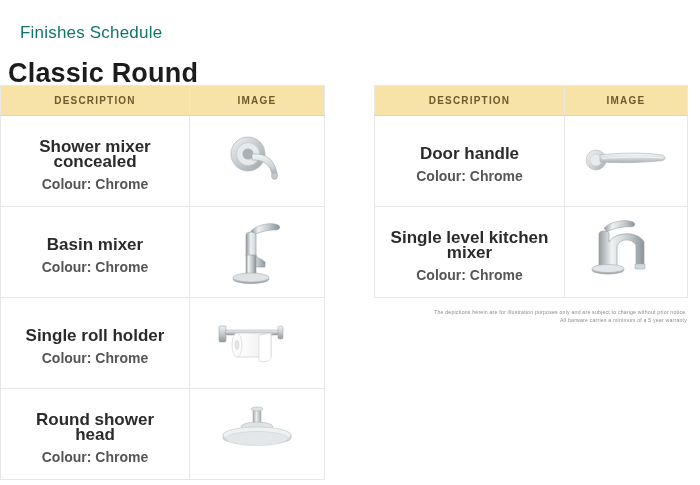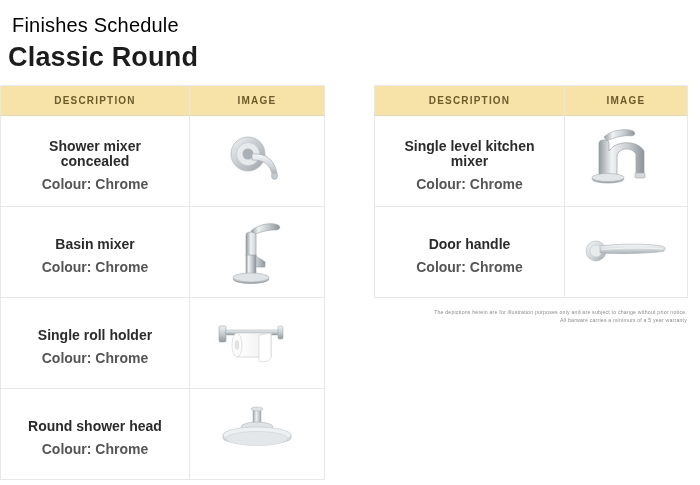--- a/index.html
+++ b/index.html
@@ -19,26 +19,26 @@
     width: 700px;
     height: 485px;
     padding: 8px 0 0 0;
   }
 
   
   .header {
     padding: 2px 0 0 8px;
   }
   .subtitle {
-    font-size: 20px;
+    font-size: 17px;
     font-weight: 400;
-    color: #000000;
+    color: #0f766e;
     letter-spacing: 0.2px;
     line-height: 22px;
-    margin: 4px;
+    margin: 12px;
   }
   .title {
     font-size: 27px;
     font-weight: bold;
     color: #1c1c1c;
     letter-spacing: 0.2px;
     line-height: 34px;
     margin: 1px 0 0 0;
   }
 
@@ -87,21 +87,21 @@
     text-align: center;
     height: 91px;
     padding: 4px 6px;
   }
   .col-desc { width: 189px; }
   .col-img  { width: 135px; }
   .col-desc-r { width: 190px; }
   .col-img-r  { width: 123px; }
 
   .item-name {
-    font-size: 14px;
+    font-size: 17px;
     font-weight: bold;
     color: #2b2b2b;
     line-height: 15px;
     margin: 8px;
   }
   .item-colour {
     font-size: 14px;
     font-weight: bold;
     color: #555555;
     line-height: 15px;
@@ -309,20 +309,51 @@
         <thead>
           <tr>
             <th>DESCRIPTION</th>
             <th>IMAGE</th>
           </tr>
         </thead>
         <tbody>
 
           <tr>
             <td>
+              <p class="item-name">Door handle</p>
+              <p class="item-colour">Colour: Chrome</p>
+            </td>
+            <td class="img-cell">
+              <div class="img-wrap">
+                <svg class="prod" width="100" height="40" viewBox="0 0 100 40">
+                  <defs>
+                    <linearGradient id="gHandle" x1="0" y1="0" x2="0" y2="1">
+                      <stop offset="0%" stop-color="#f6f7f8"></stop>
+                      <stop offset="45%" stop-color="#dbdfe1"></stop>
+                      <stop offset="100%" stop-color="#a9b0b4"></stop>
+                    </linearGradient>
+                    <linearGradient id="gRose" x1="0" y1="0" x2="1" y2="1">
+                      <stop offset="0%" stop-color="#f4f6f7"></stop>
+                      <stop offset="60%" stop-color="#ccd1d4"></stop>
+                      <stop offset="100%" stop-color="#9aa1a5"></stop>
+                    </linearGradient>
+                  </defs>
+
+                  <ellipse cx="20" cy="19" rx="10" ry="10" fill="url(#gRose)" stroke="#b2b8bc" stroke-width="0.6"></ellipse>
+                  <ellipse cx="20" cy="19" rx="6" ry="6" fill="#e8ebec" stroke="#c3c8cb" stroke-width="0.5"></ellipse>
+
+                  <path d="M24 14 C 40 12, 66 11, 86 14 C 90 14.8, 90 19, 86 19.6 C 66 22, 40 22, 24 21 Z" fill="url(#gHandle)" stroke="#a9b0b4" stroke-width="0.6"></path>
+                  <path d="M26 17.5 C 48 15.8, 70 15.5, 87 17" fill="none" stroke="#ffffff" stroke-width="0.8" opacity="0.85"></path>
+                </svg>
+              </div>
+            </td>
+          </tr>
+
+          <tr>
+            <td>
               <p class="item-name">Single level kitchen mixer</p>
               <p class="item-colour">Colour: Chrome</p>
             </td>
             <td class="img-cell">
               <div class="img-wrap">
                 <svg class="prod" width="80" height="80" viewBox="0 0 80 80">
                   <defs>
                     <linearGradient id="gKBody" x1="0" y1="0" x2="1" y2="0">
                       <stop offset="0%" stop-color="#949b9f"></stop>
                       <stop offset="28%" stop-color="#f0f2f3"></stop>
@@ -340,51 +371,20 @@
                   <path d="M13 22 C 13 18, 23 18, 23 22 L 23 30 C 30 19, 52 19, 58 30 L 58 54 L 50 54 L 50 33 C 46 26, 34 26, 31 34 L 31 56 L 13 56 Z" fill="url(#gKBody)" stroke="#99a0a5" stroke-width="0.7"></path>
 
                   <rect x="49" y="52" width="10" height="5" rx="1" fill="#d4d9dc" stroke="#a4abaf" stroke-width="0.6"></rect>
 
                   <ellipse cx="22" cy="58" rx="16" ry="4" fill="url(#gKBase)" stroke="#9aa1a6" stroke-width="0.7"></ellipse>
                   <ellipse cx="22" cy="56.5" rx="16" ry="4" fill="#e2e6e8" stroke="#a9b0b4" stroke-width="0.6"></ellipse>
                 </svg>
               </div>
             </td>
           </tr>
-
-          <tr>
-            <td>
-              <p class="item-name">Door handle</p>
-              <p class="item-colour">Colour: Chrome</p>
-            </td>
-            <td class="img-cell">
-              <div class="img-wrap">
-                <svg class="prod" width="100" height="40" viewBox="0 0 100 40">
-                  <defs>
-                    <linearGradient id="gHandle" x1="0" y1="0" x2="0" y2="1">
-                      <stop offset="0%" stop-color="#f6f7f8"></stop>
-                      <stop offset="45%" stop-color="#dbdfe1"></stop>
-                      <stop offset="100%" stop-color="#a9b0b4"></stop>
-                    </linearGradient>
-                    <linearGradient id="gRose" x1="0" y1="0" x2="1" y2="1">
-                      <stop offset="0%" stop-color="#f4f6f7"></stop>
-                      <stop offset="60%" stop-color="#ccd1d4"></stop>
-                      <stop offset="100%" stop-color="#9aa1a5"></stop>
-                    </linearGradient>
-                  </defs>
-
-                  <ellipse cx="20" cy="19" rx="10" ry="10" fill="url(#gRose)" stroke="#b2b8bc" stroke-width="0.6"></ellipse>
-                  <ellipse cx="20" cy="19" rx="6" ry="6" fill="#e8ebec" stroke="#c3c8cb" stroke-width="0.5"></ellipse>
-
-                  <path d="M24 14 C 40 12, 66 11, 86 14 C 90 14.8, 90 19, 86 19.6 C 66 22, 40 22, 24 21 Z" fill="url(#gHandle)" stroke="#a9b0b4" stroke-width="0.6"></path>
-                  <path d="M26 17.5 C 48 15.8, 70 15.5, 87 17" fill="none" stroke="#ffffff" stroke-width="0.8" opacity="0.85"></path>
-                </svg>
-              </div>
-            </td>
-          </tr>
         </tbody>
       </table>
     </div>
   </div>
 
   <div class="disclaimer">
     <div>The depictions herein are for illustration purposes only and are subject to change without prior notice.</div>
     <div>All barware carries a minimum of a 5 year warranty</div>
   </div>
 

